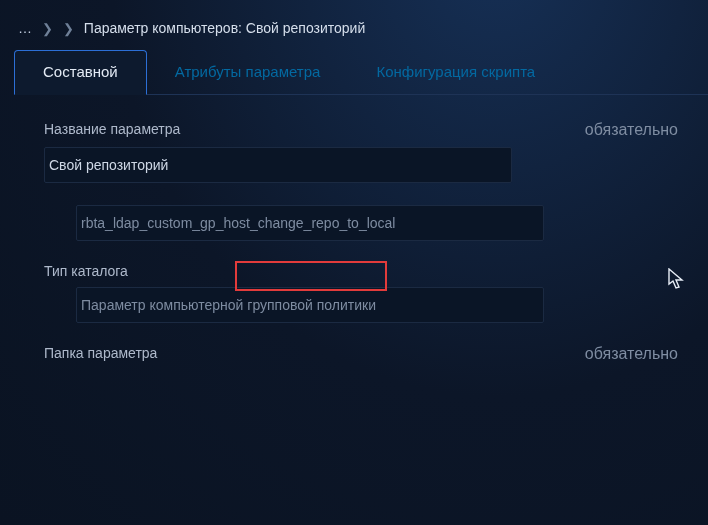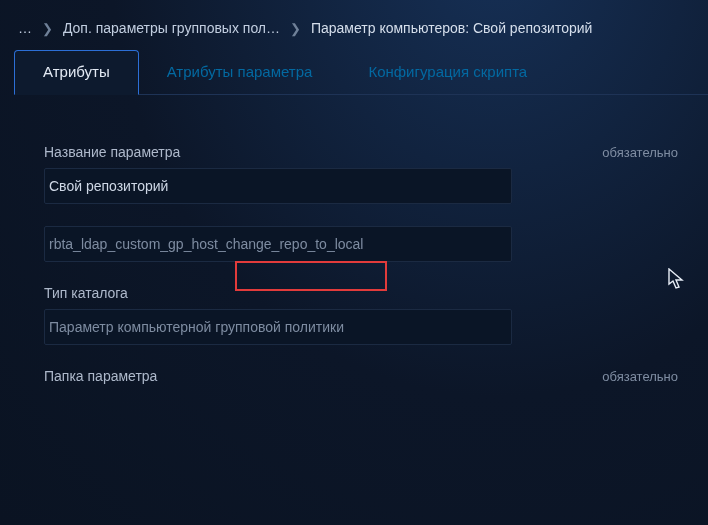--- a/index.html
+++ b/index.html
@@ -36,61 +36,59 @@
     color: #e3eaf4;
     border: 1px solid #2c6fd6;
     border-bottom: 1px solid #0d1a2e;
     border-radius: 4px 4px 0 0;
     margin-bottom: -1px;
     background: #0d1a2e;
   }
   .form { padding: 26px 30px 0 30px; }
   .field { margin-bottom: 22px; }
   .label-row {
-    display: flex; justify-content: space-between; align-items: center;
+    display: flex; justify-content: space-between; align-items: flex-start;
     margin-bottom: 8px;
-    margin-top: 23px;
   }
   .label { font-size: 14px; color: #aeb9cb; }
-  .req { font-size: 13px; color: #7f8da2; }
+  .req { font-size: 16px; color: #7f8da2; }
   .input {
     width: 468px;
     background: #0a1526;
     border: 1px solid #1b2a42;
     border-radius: 2px;
     padding: 9px 4px;
     font-size: 14px;
     color: #cfd8e6;
   }
-  .input.readonly { color: #7e8ca1; }
+  .input.readonly { color: #7e8ca1; margin-left: 32px; }
   .hl {
     position: absolute;
     border: 2px solid #e23b3b;
     pointer-events: none;
   }
   .cursor {
     position: absolute;
     pointer-events: none;
   }
 </style>
 </head>
 <body>
 
 <div class="page">
 
   <div class="breadcrumb">
     <span class="bc-item">…</span>
     <span class="bc-chevron">❯</span>
-    <span class="bc-item">Доп. параметры групповых пол…</span>
     <span class="bc-chevron">❯</span>
     <span class="bc-item cur">Параметр компьютеров: Свой репозиторий</span>
   </div>
 
   <div class="tabs">
-    <div class="tab active">Атрибуты</div>
+    <div class="tab active">Составной</div>
     <div class="tab">Атрибуты параметра</div>
     <div class="tab">Конфигурация скрипта</div>
   </div>
 
   <div class="form">
 
     <div class="field">
       <div class="label-row">
         <span class="label">Название параметра</span>
         <span class="req">обязательно</span>

